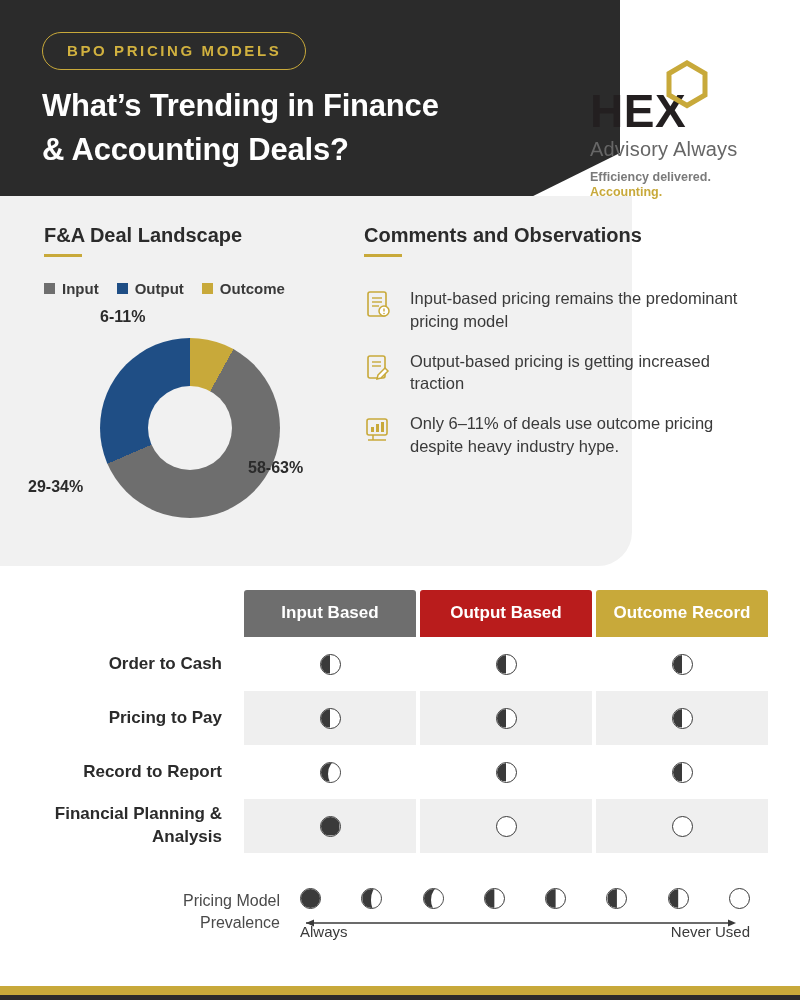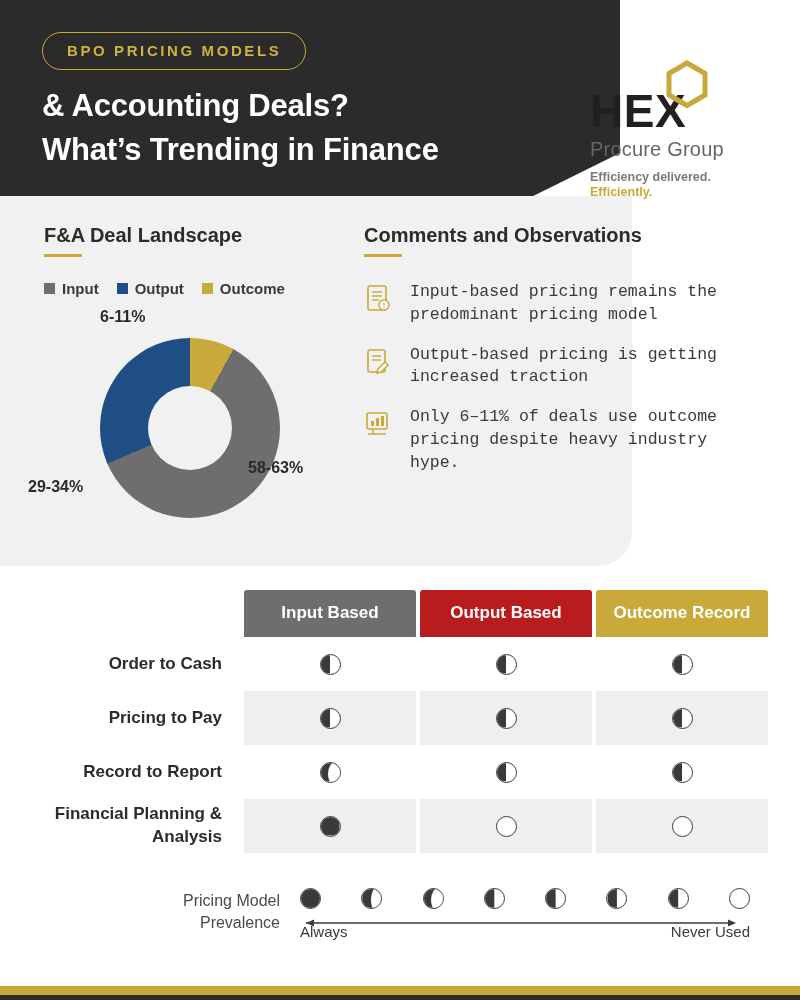--- a/index.html
+++ b/index.html
@@ -161,21 +161,21 @@
     position: absolute;
     font-size: 16px;
     font-weight: bold;
     color: #2b2b2b;
   }
   .lbl-outcome { top: -8px; left: 56px; }
   .lbl-output  { top: 162px; left: -16px; }
   .lbl-input   { top: 143px; left: 204px; }
 
   
-  .obs-list { margin-top: 24px; font-family: Liberation Mono, monospace; }
+  .obs-list { margin-top: 30px; }
   .obs {
     display: flex;
     gap: 16px;
     margin-bottom: 17px;
     align-items: flex-start;
   }
   .obs-icon {
     flex: 0 0 30px;
     padding-top: 3px;
   }
@@ -325,34 +325,34 @@
 </style>
 </head>
 <body>
 
 <div class="header">
   <div class="header-dark"></div>
 
   <div class="eyebrow">BPO PRICING MODELS</div>
 
   <div class="headline">
+    <div>What’s Trending in Finance</div>
     <div>&amp; Accounting Deals?</div>
-    <div>What’s Trending in Finance</div>
   </div>
 
   <div class="logo-wrap">
     <div class="logo-hex">
       <svg width="44" height="50" viewBox="0 0 44 50">
         <polygon points="22,3 40,13.5 40,35 22,45.5 4,35 4,13.5" fill="none" stroke="#c8a93a" stroke-width="5"></polygon>
       </svg>
     </div>
     <div class="logo-name">HEX</div>
-    <div class="logo-sub">Procure Group</div>
+    <div class="logo-sub">Advisory Always</div>
     <div class="logo-tag1">Efficiency delivered.</div>
-    <div class="logo-tag2">Efficiently.</div>
+    <div class="logo-tag2">Accounting.</div>
   </div>
 </div>
 
 <div class="mid">
 
   <div class="left-col">
     <div class="sec-title">F&amp;A Deal Landscape</div>
     <div class="sec-underline"></div>
 
     <div class="legend">

